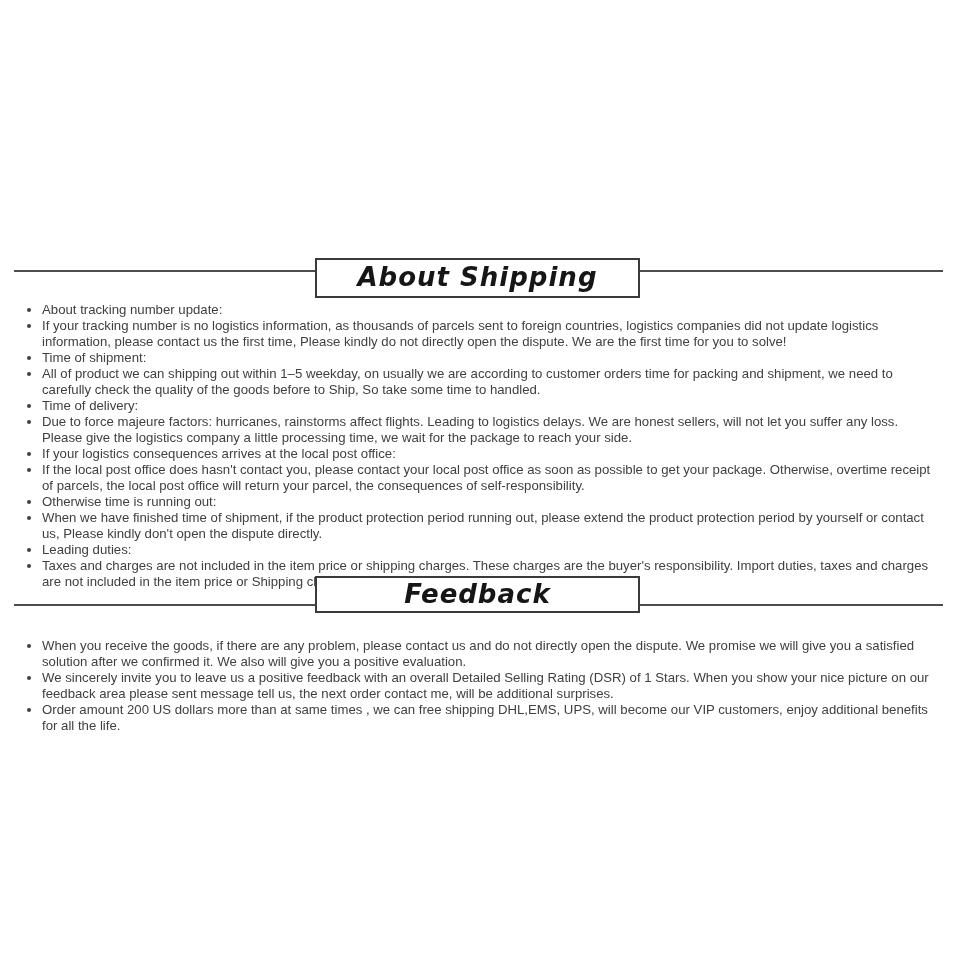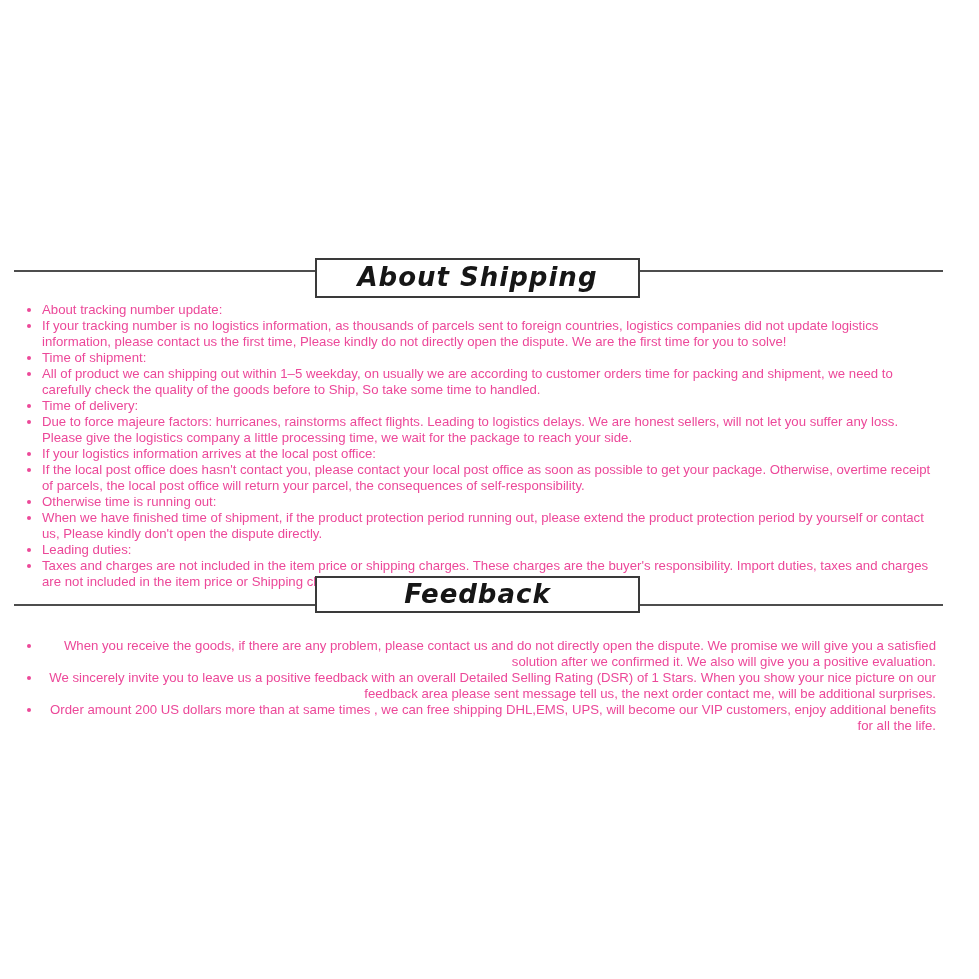--- a/index.html
+++ b/index.html
@@ -52,26 +52,26 @@
     white-space: nowrap;
     transform: translateY(-1px);
     text-align: right;
   }
 
   
   .bullet-list {
     position: absolute;
     left: 14px;
     width: 922px;
-    color: #ec4899;
+    color: #404040;
     font-size: 13.2px;
     line-height: 16px;
   }
   #shipping-list { top: 302px; }
-  #feedback-list { top: 638px; text-align: right; }
+  #feedback-list { top: 638px; }
 
   .bullet-list ul {
     margin: 0;
     padding: 0 0 0 28px;
     list-style: disc outside;
   }
   .bullet-list li {
     margin: 0;
     padding: 0;
   }
@@ -85,21 +85,21 @@
 </div>
 
 <div class="bullet-list" id="shipping-list">
   <ul>
     <li>About tracking number update:</li>
     <li>If your tracking number is no logistics information, as thousands of parcels sent to foreign countries, logistics companies did not update logistics information, please contact us the first time, Please kindly do not directly open the dispute. We are the first time for you to solve!</li>
     <li>Time of shipment:</li>
     <li>All of product we can shipping out within 1–5 weekday, on usually we are according to customer orders time for packing and shipment, we need to carefully check the quality of the goods before to Ship, So take some time to handled.</li>
     <li>Time of delivery:</li>
     <li>Due to force majeure factors: hurricanes, rainstorms affect flights. Leading to logistics delays. We are honest sellers, will not let you suffer any loss. Please give the logistics company a little processing time, we wait for the package to reach your side.</li>
-    <li>If your logistics information arrives at the local post office:</li>
+    <li>If your logistics consequences arrives at the local post office:</li>
     <li>If the local post office does hasn't contact you, please contact your local post office as soon as possible to get your package. Otherwise, overtime receipt of parcels, the local post office will return your parcel, the consequences of self-responsibility.</li>
     <li>Otherwise time is running out:</li>
     <li>When we have finished time of shipment, if the product protection period running out, please extend the product protection period by yourself or contact us, Please kindly don't open the dispute directly.</li>
     <li>Leading duties:</li>
     <li>Taxes and charges are not included in the item price or shipping charges. These charges are the buyer's responsibility. Import duties, taxes and charges are not included in the item price or Shipping charges. These charges are the buyer's responsibility</li>
   </ul>
 </div>
 
 <div class="rule" id="feedback-rule"></div>
 <div class="title-box" id="feedback-box">

